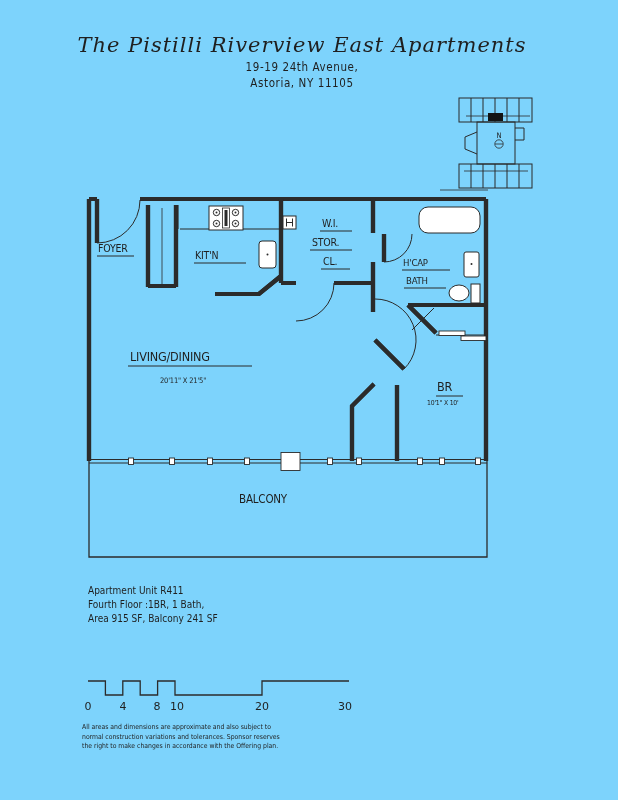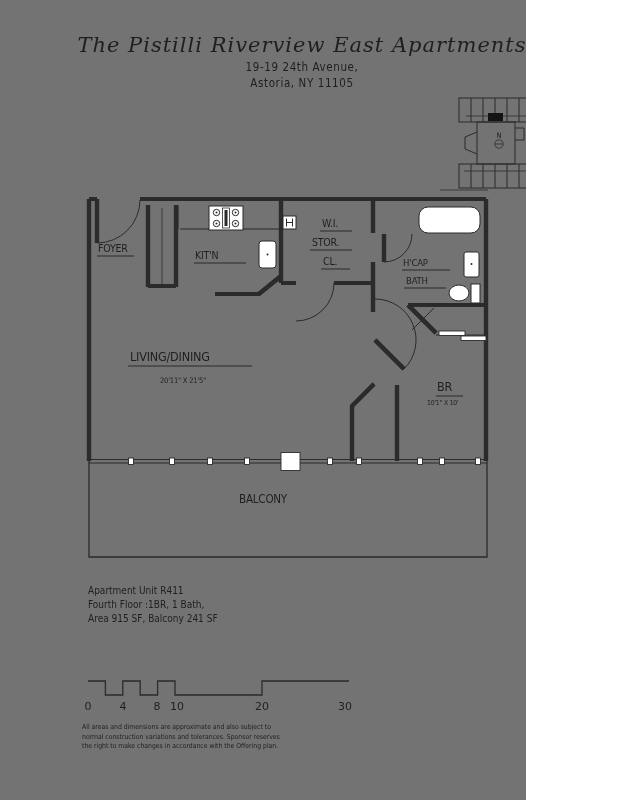--- a/index.html
+++ b/index.html
@@ -1,16 +1,16 @@
 <!DOCTYPE html>
 <html><head>
 <meta charset="utf-8">
 <style>
   html,body{margin:0;padding:0;background:#ffffff;}
-  #page{position:relative;width:526px;height:800px;background:#737373;overflow:hidden;}
+  #page{position:relative;width:618px;height:800px;background:#7dd3fc;overflow:hidden;}
   svg text{fill:#1f1f1f;}
   .t-title{font-family:"DejaVu Serif", serif;font-style:italic;font-size:21px;letter-spacing:1px;}
   .t-addr{font-family:"DejaVu Sans", sans-serif;font-size:11.5px;letter-spacing:.6px;font-stretch:condensed;}
   .t-room{font-family:"DejaVu Sans", sans-serif;font-stretch:condensed;letter-spacing:-.2px;}
   .t-info{font-family:"DejaVu Sans", sans-serif;font-stretch:condensed;font-size:10px;}
   .t-scale{font-family:"DejaVu Sans", sans-serif;font-size:11px;}
   .t-fine{font-family:"DejaVu Sans", sans-serif;font-stretch:condensed;font-size:6.8px;}
   .wo{stroke:#2b2b2b;stroke-width:4.2;fill:none;}
   .wi{stroke:#ffffff;stroke-width:2.2;fill:none;}
   .ln{stroke:#2b2b2b;stroke-width:1;fill:none;}

